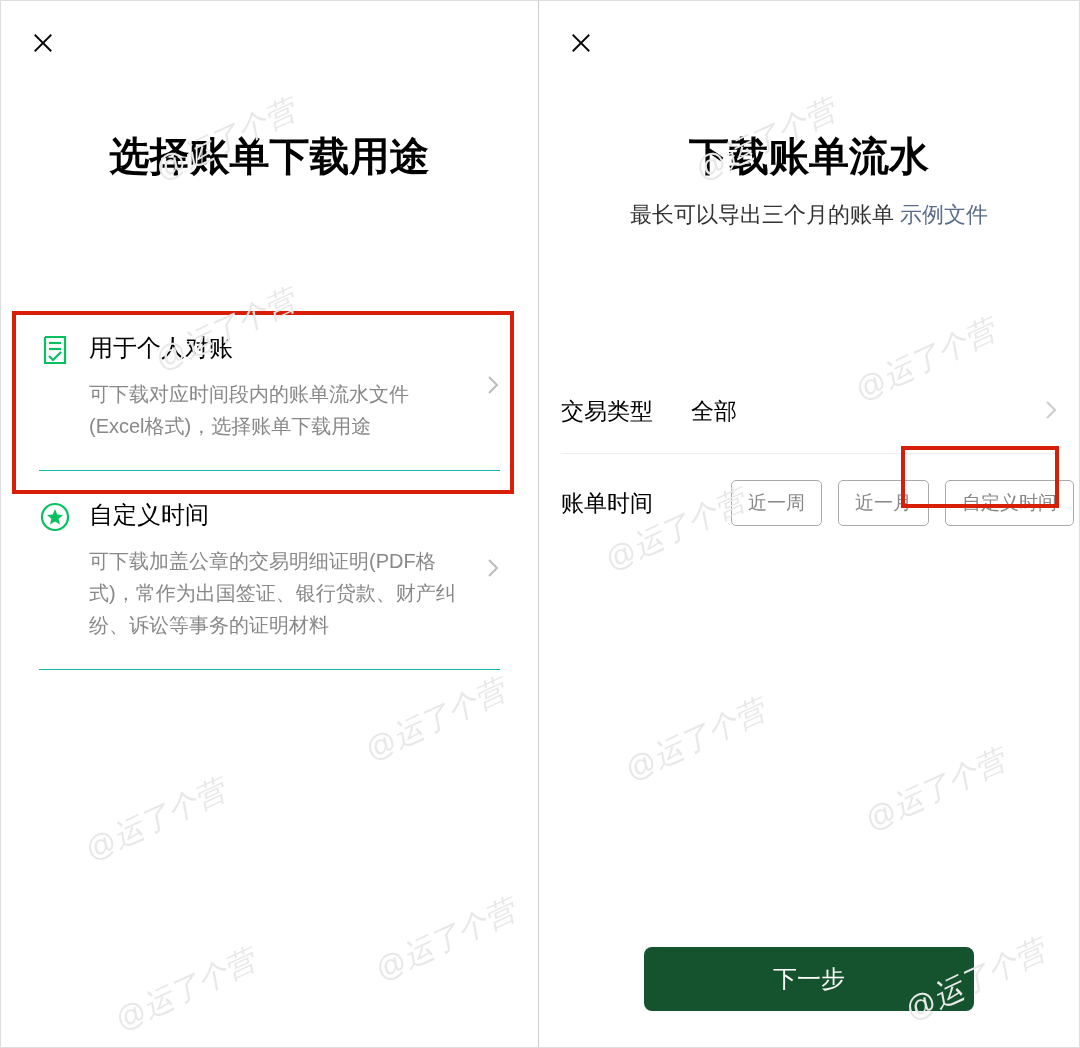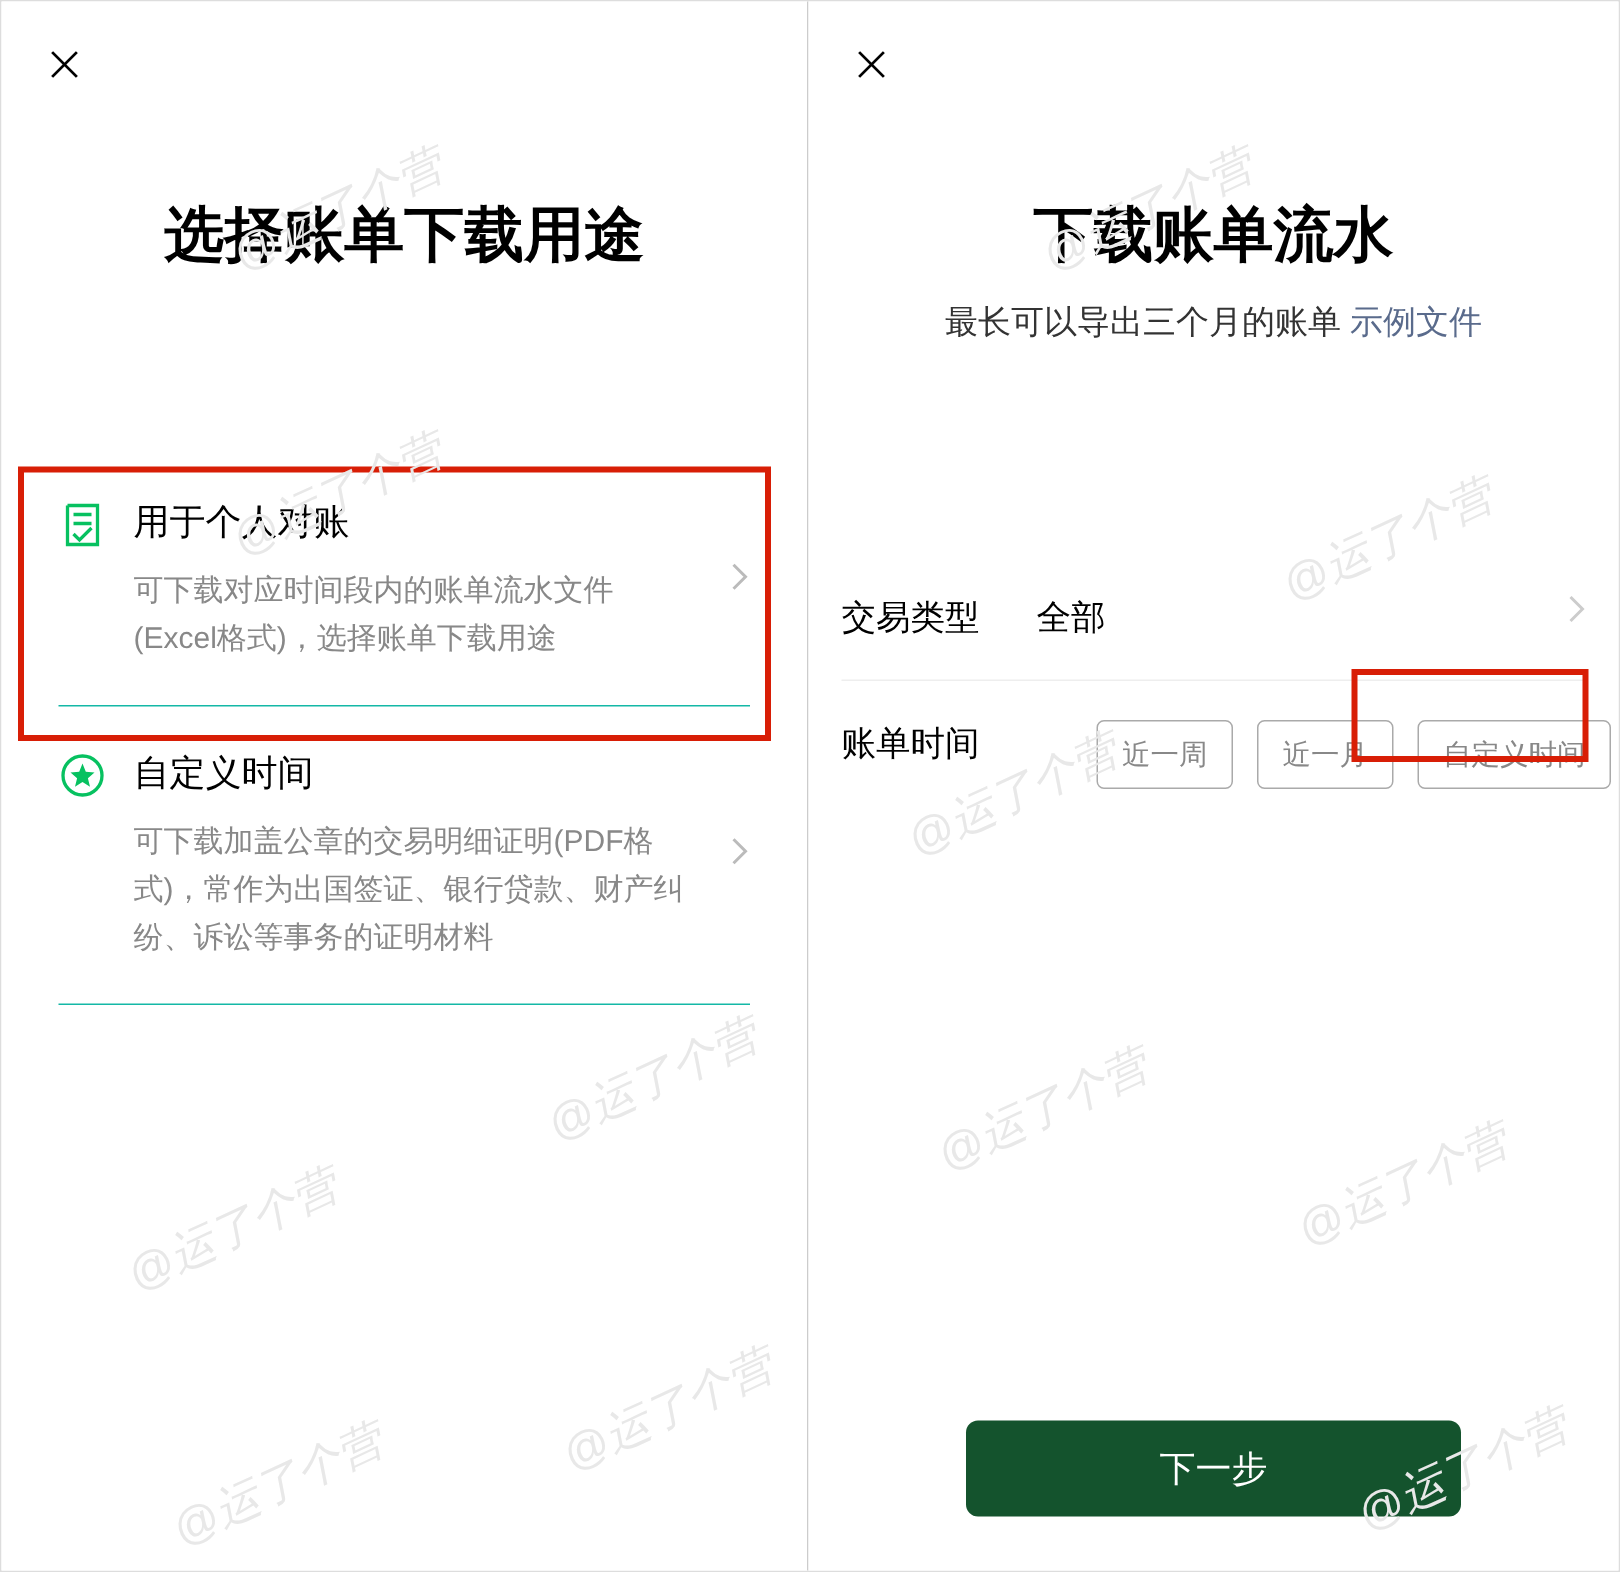--- a/index.html
+++ b/index.html
@@ -107,20 +107,21 @@
     top: 311px;
     width: 502px;
     height: 183px;
   }
   .settings-list {
     margin-top: 140px;
     padding: 0 22px;
   }
   .setting-row {
     display: flex;
+    align-items: center;
     padding: 26px 0;
     position: relative;
   }
   .setting-row.bordered { border-bottom: 1px solid #eee; }
   .setting-label {
     width: 130px;
     font-size: 23px;
     color: #000;
     font-weight: 500;
     flex-shrink: 0;

